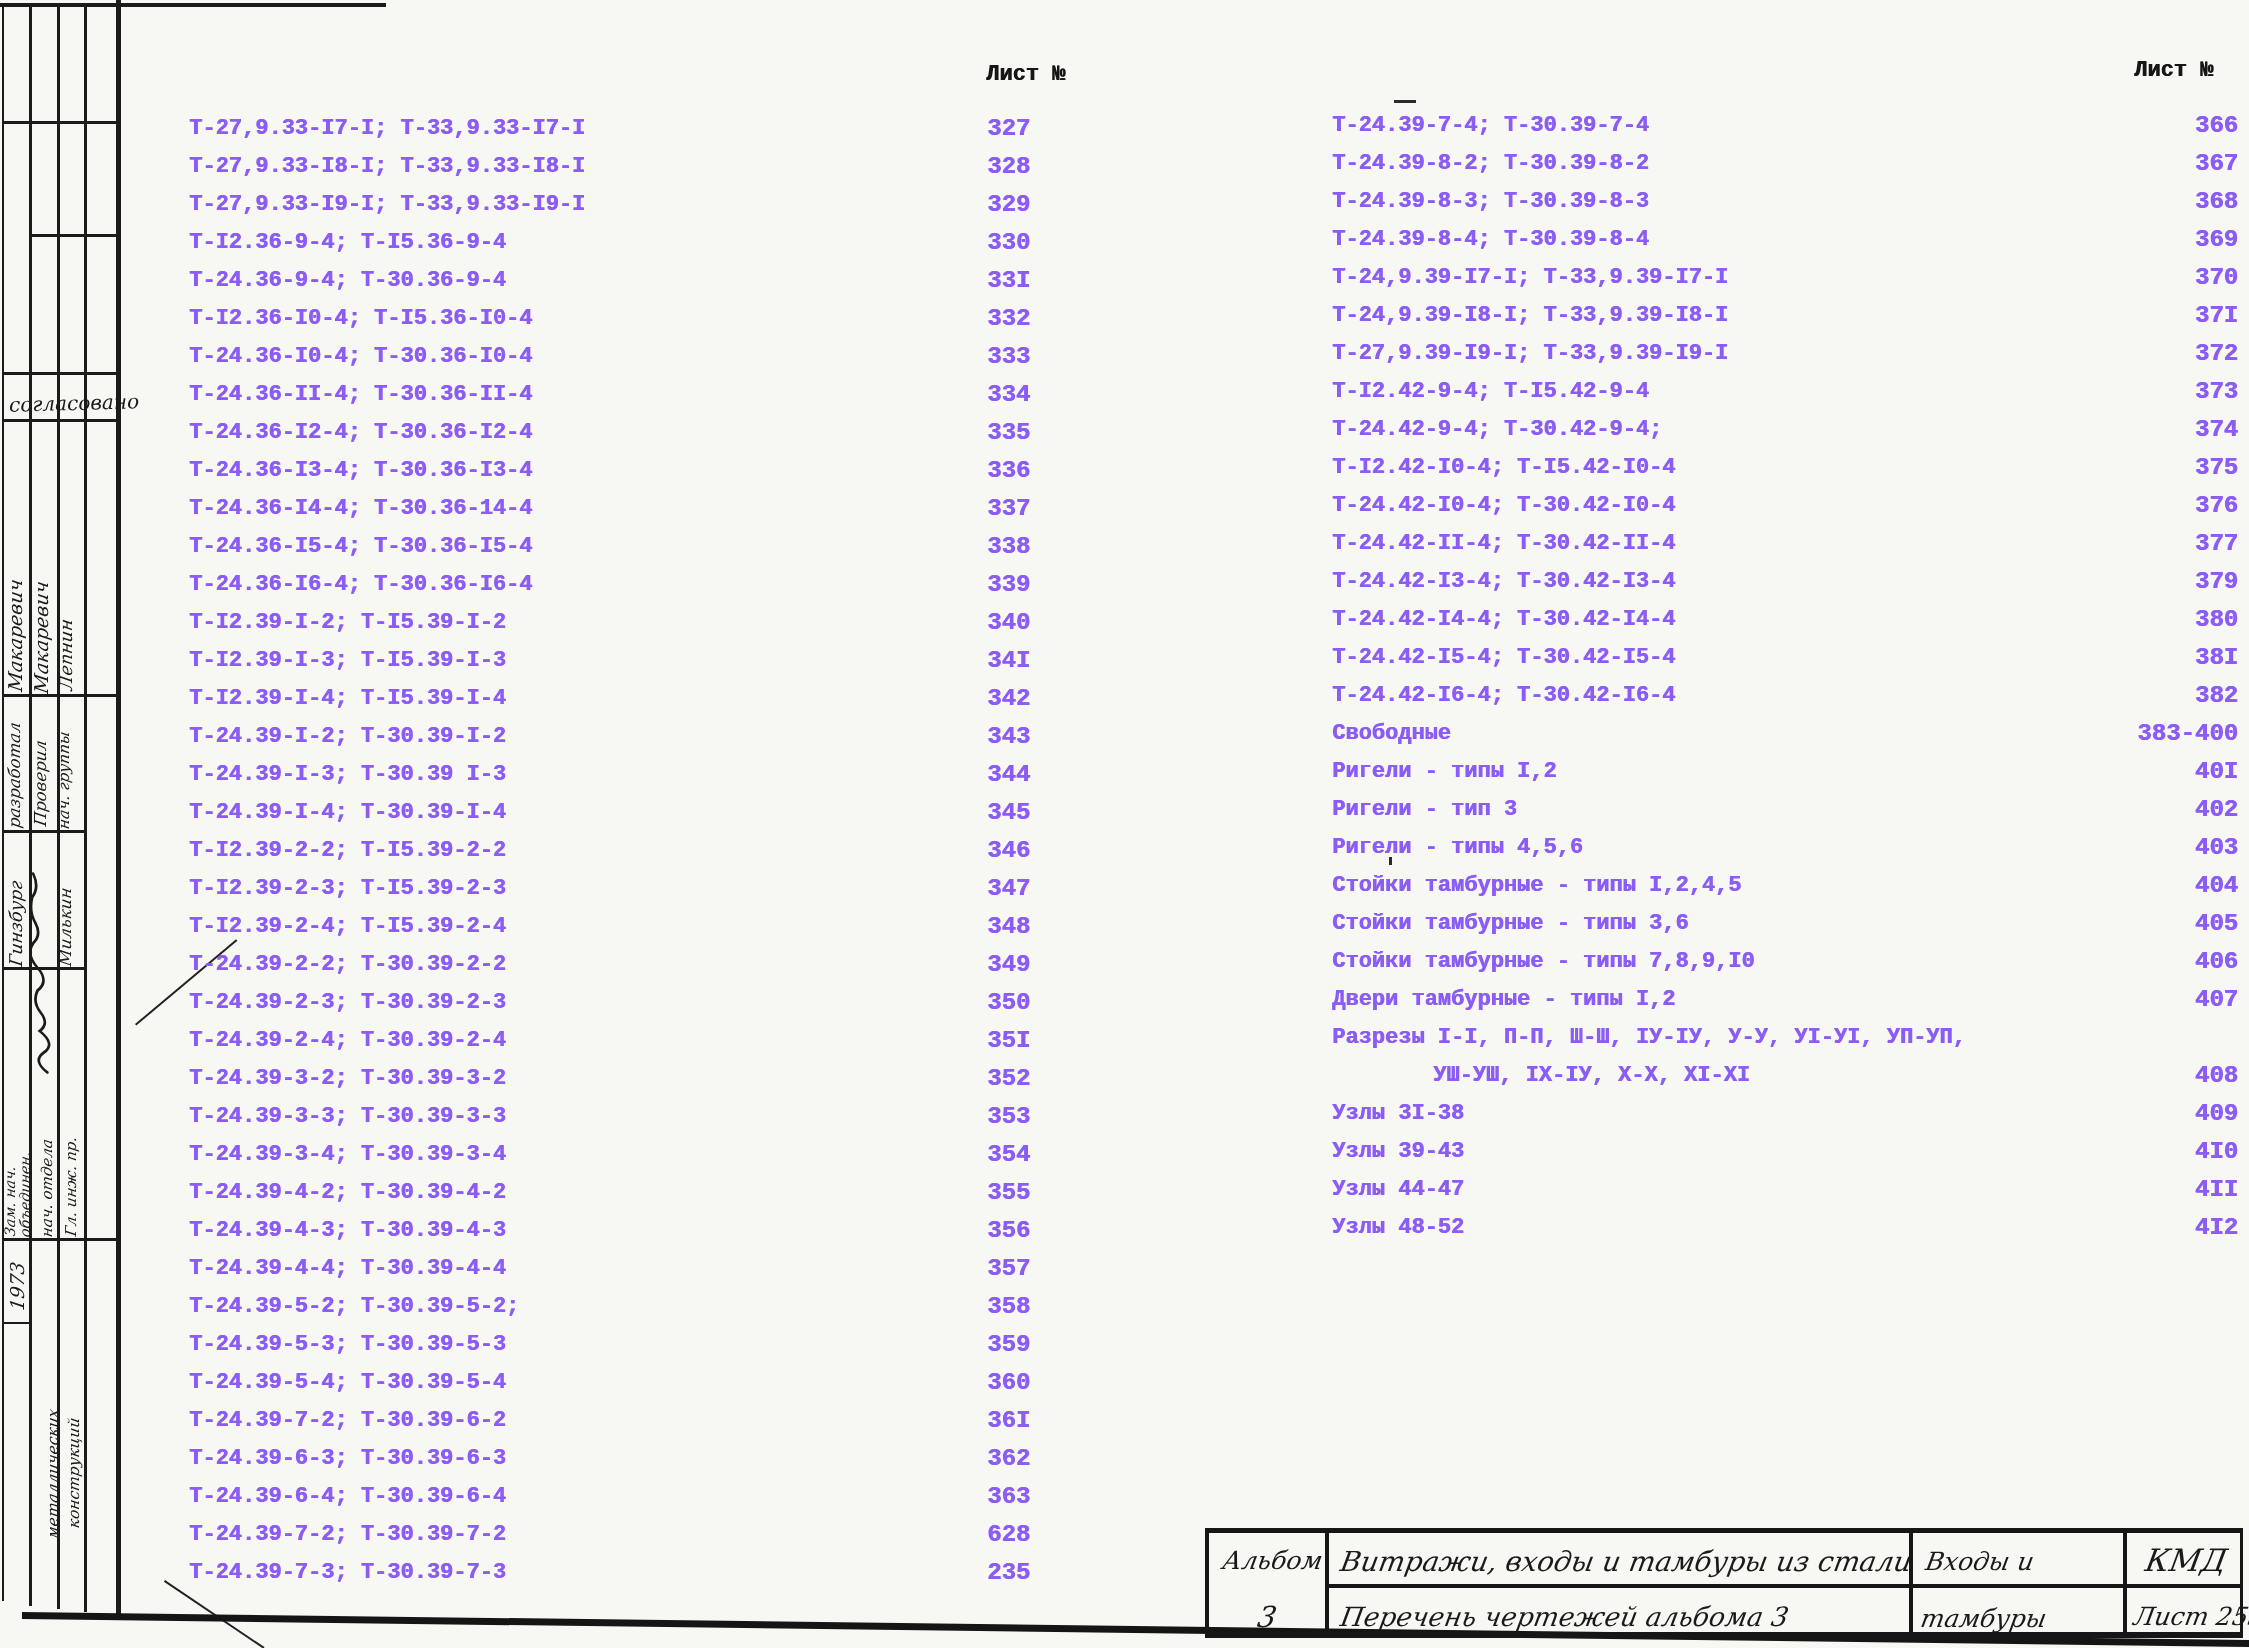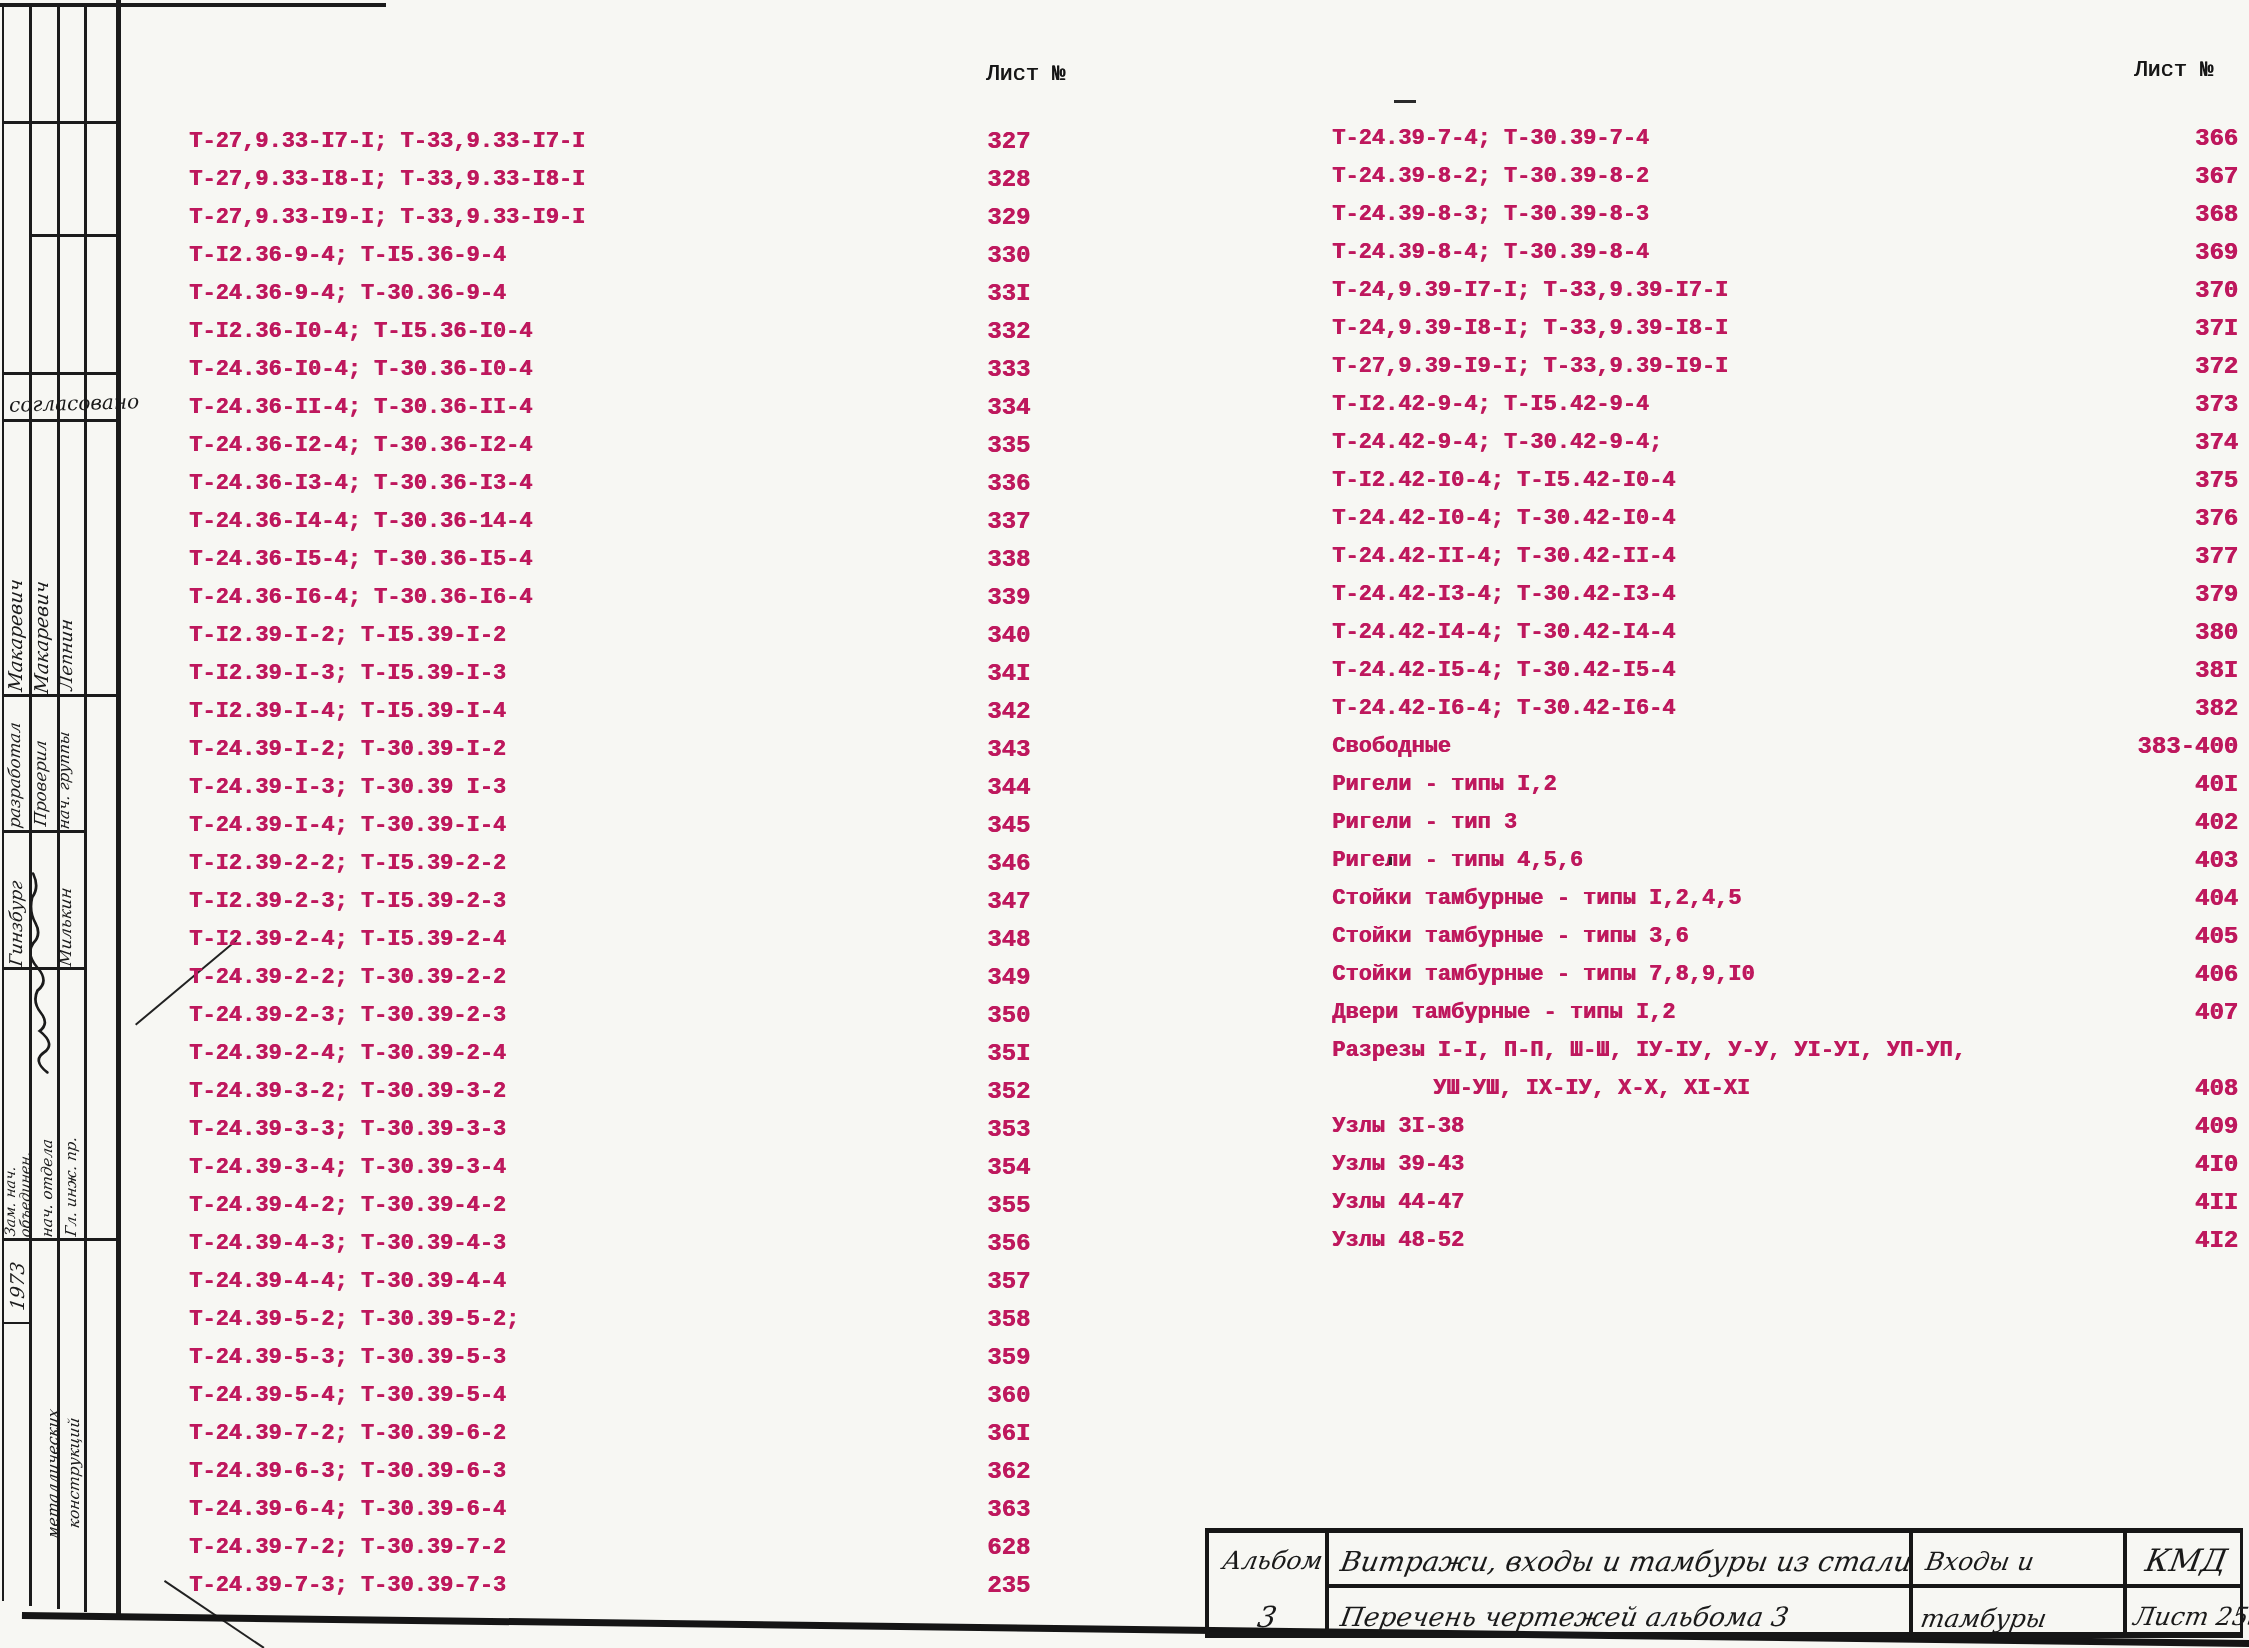--- a/index.html
+++ b/index.html
@@ -1,30 +1,30 @@
 <!DOCTYPE html>
 <html style="font-size:8.8px"><head>
 <meta charset="utf-8">
 <style>
   html,body{margin:0;padding:0;background:#e8e8e4;}
   .page{position:relative;width:2250px;height:1649px;background:#f7f7f3;overflow:hidden;
         color:#161616;}
   
   .col{position:absolute;font-family:"Liberation Mono",monospace;font-weight:bold;
-       font-size:22px;color:#be185d;text-shadow:0.7px 0 currentColor;margin-top:13px;}
+       font-size:22px;color:#8b5cf6;text-shadow:0.7px 0 currentColor;}
   .col-left{left:189px;top:109px;width:881px;}
   .col-right{left:1332px;top:106px;width:906px;}
   .row{display:flex;align-items:center;}
   .col-left .row{height:38px;}
   .col-right .row{height:38px;}
   .entry{flex:1;white-space:nowrap;}
   .num{width:83px;font-size:24px;white-space:nowrap;}
   .col-right .num{width:124px;text-align:right;}
   .row.indent .entry{padding-left:101px;}
-  .col-header{position:absolute;font-family:"Liberation Mono",monospace;font-weight:normal;
+  .col-header{position:absolute;font-family:"Liberation Mono",monospace;font-weight:bold;
        font-size:22px;text-shadow:0.7px 0 currentColor;white-space:nowrap;}
   .col-header.left{left:986px;top:62px;}
   .col-header.right{left:2134px;top:58px;}
   
   .ln{position:absolute;background:#1b1b1b;}
   .hand{font-family:"DejaVu Serif",serif;font-style:italic;color:#1a1a1a;white-space:nowrap;}
   .rot{position:absolute;transform-origin:0 0;transform:rotate(-90deg) skewX(-8deg);line-height:1;}
   .approved{position:absolute;left:8.8px;top:391px;font-size:20px;transform:rotate(-1.5deg);}
   .stray{position:absolute;background:#222;transform-origin:0 0;}
   

